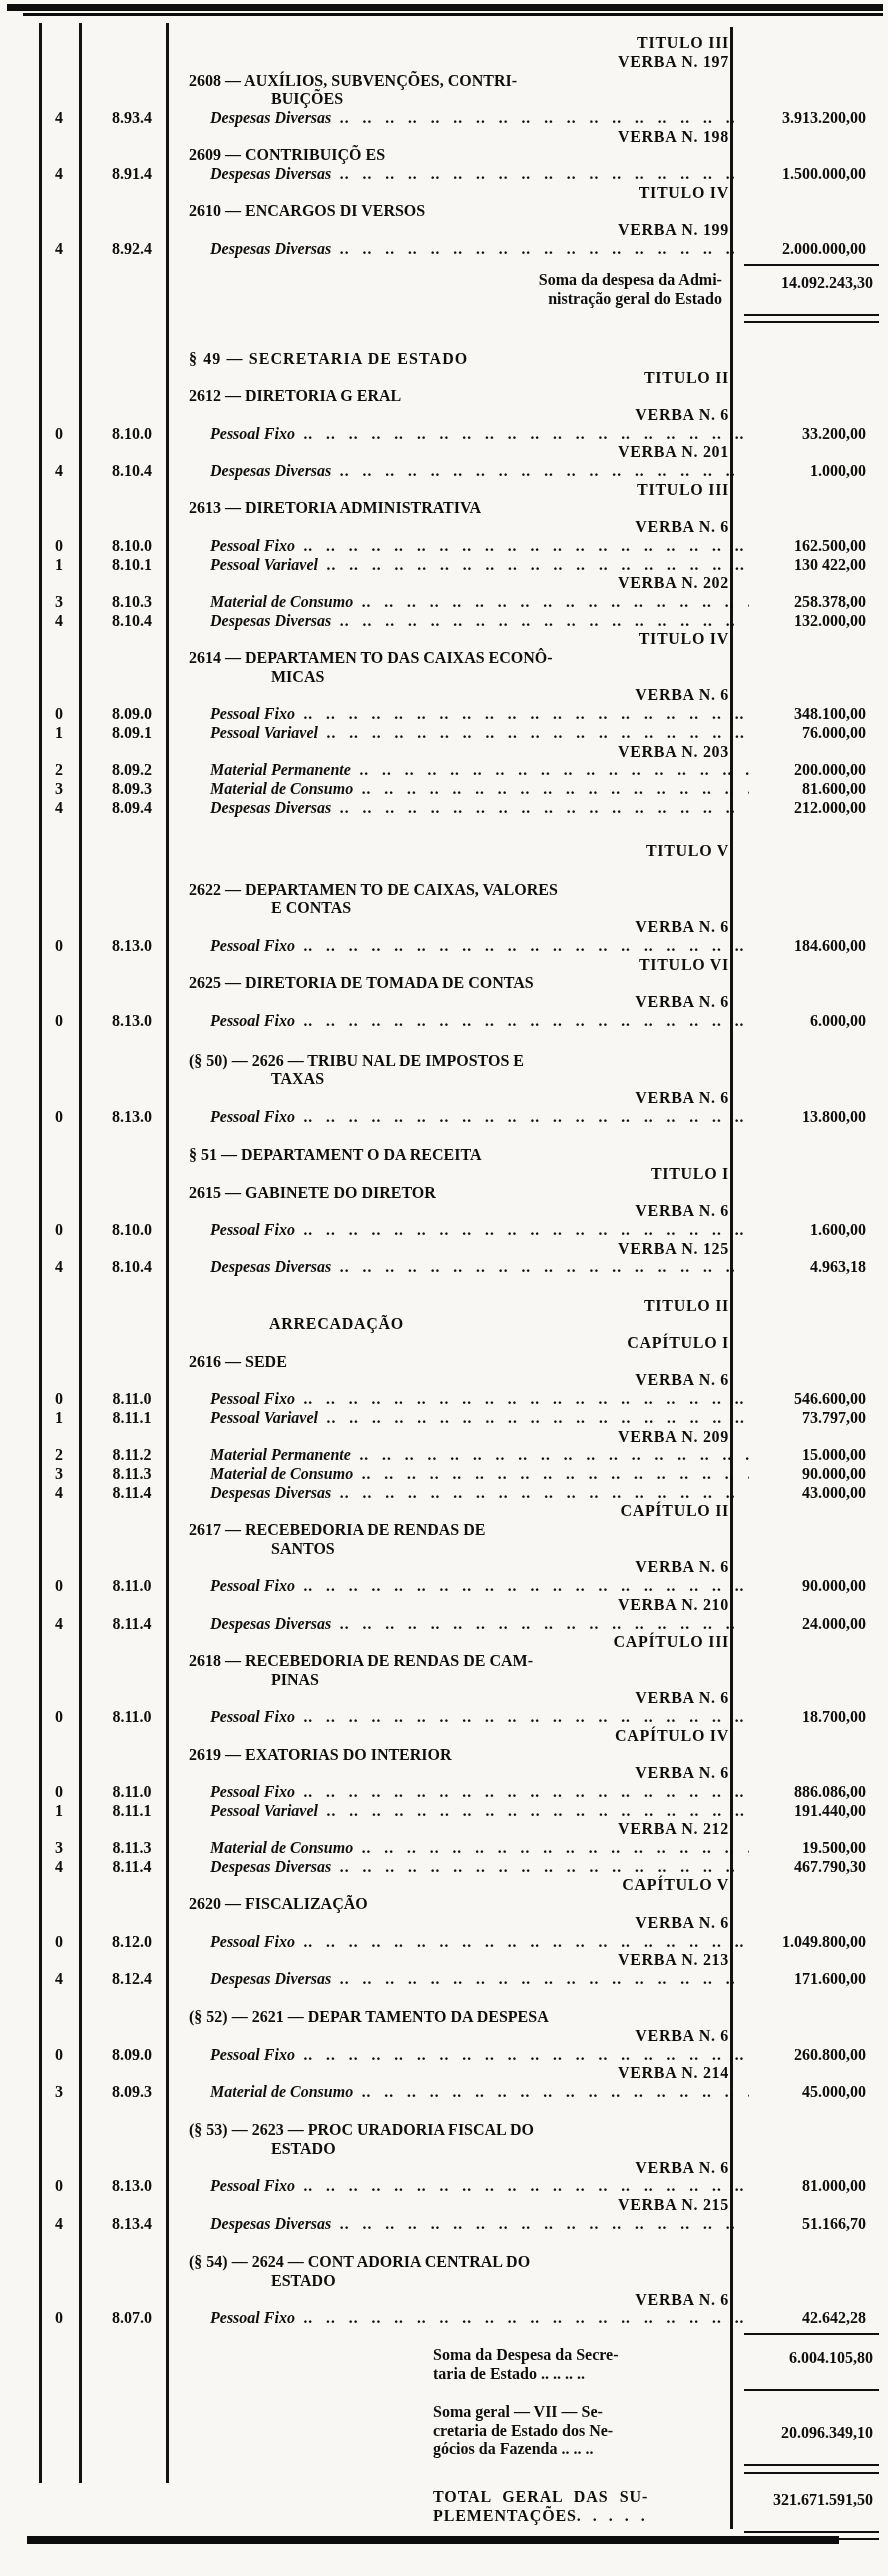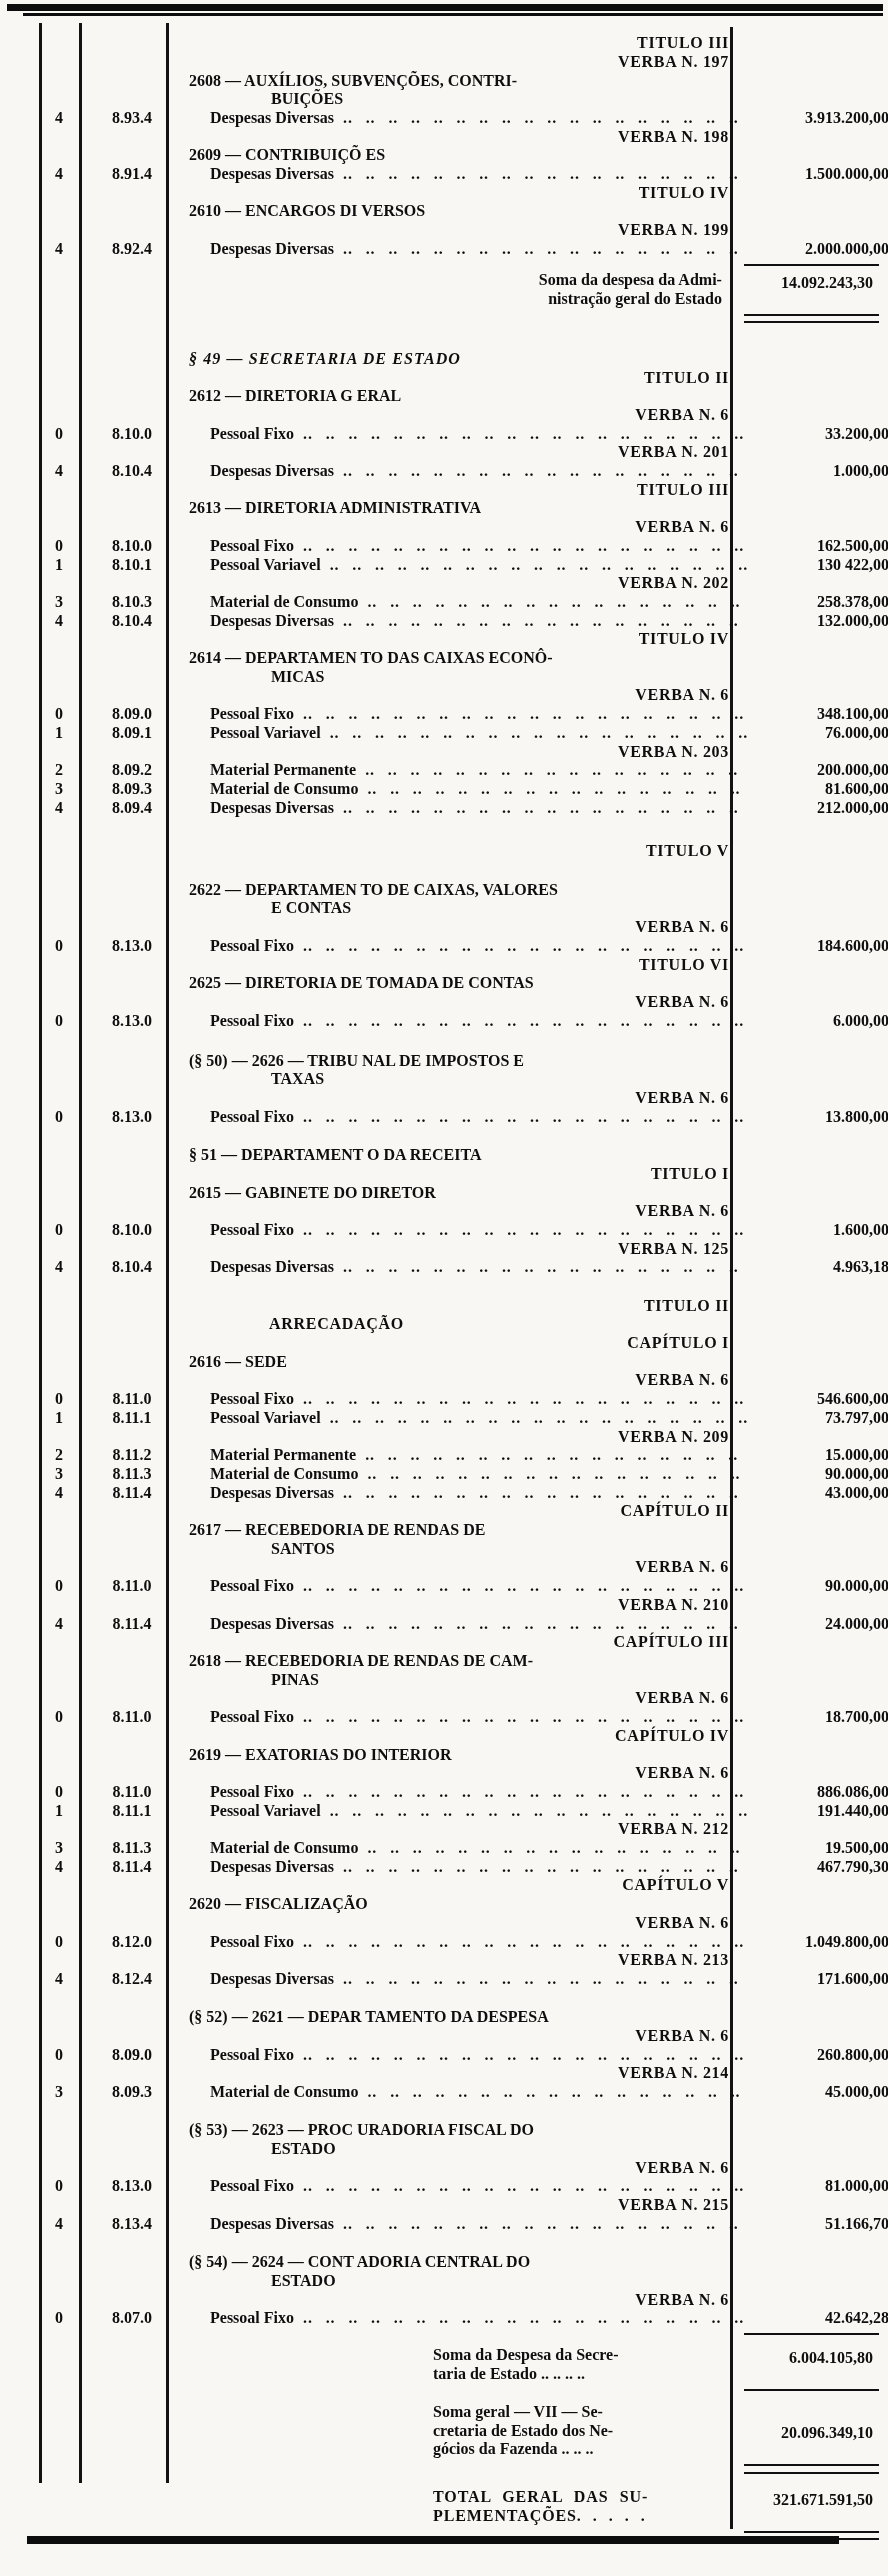--- a/index.html
+++ b/index.html
@@ -18,28 +18,28 @@
   .v2{left:79px;top:23px;height:2460px;}
   .v3{left:166px;top:23px;height:2460px;}
   .v4{left:730px;top:27px;height:2502px;}
   
   .content{position:absolute;left:0;top:27px;width:889px;padding-top:7.1px;}
   .row{line-height:18.7px;font-size:16px;font-weight:700;}
   .r-center{margin-left:246px;width:483px;text-align:right;letter-spacing:0.7px;white-space:nowrap;}
   .r-centerleft{margin-left:269px;letter-spacing:0.7px;}
   .r-section{margin-left:189px;width:537px;}
   .r-section .wrap{padding-left:82px;}
-  .r-section.it{font-style:italic;letter-spacing:1.1px;}
+  .r-section.it{letter-spacing:1.1px;}
   .item{display:flex;}
   .c-digit{flex:none;width:40px;margin-left:39px;text-align:center;}
   .c-code{flex:none;width:106px;text-align:center;}
-  .c-desc{flex:none;width:564px;display:flex;box-sizing:border-box;padding-left:25px;}
+  .c-desc{flex:none;width:564px;display:flex;box-sizing:border-box;padding-left:25px;font-style:italic;}
   .lbl{white-space:nowrap;}
   .leader{flex:1 1 0;overflow:hidden;white-space:nowrap;padding-left:9px;letter-spacing:0.9px;word-spacing:8px;}
-  .c-val{flex:1 1 0;text-align:right;padding-right:0;white-space:nowrap;}
+  .c-val{flex:1 1 0;text-align:right;padding-right:23px;white-space:nowrap;}
   .sum{position:relative;margin-left:433px;width:296px;box-sizing:border-box;}
   .sum.right{text-align:right;padding-right:7.1px;}
   .sum.wide{letter-spacing:0.9px;word-spacing:6.2px;}
   .sum .sum-val{position:absolute;left:307px;bottom:16px;width:133px;text-align:right;white-space:nowrap;letter-spacing:0;word-spacing:0;}
   .vc-rule{height:0;border-top:2.7px solid #101010;width:135px;margin:5.3px 0 5.3px 744px;}
   .gap{width:100%;}
 </style>
 </head>
 <body>
 

